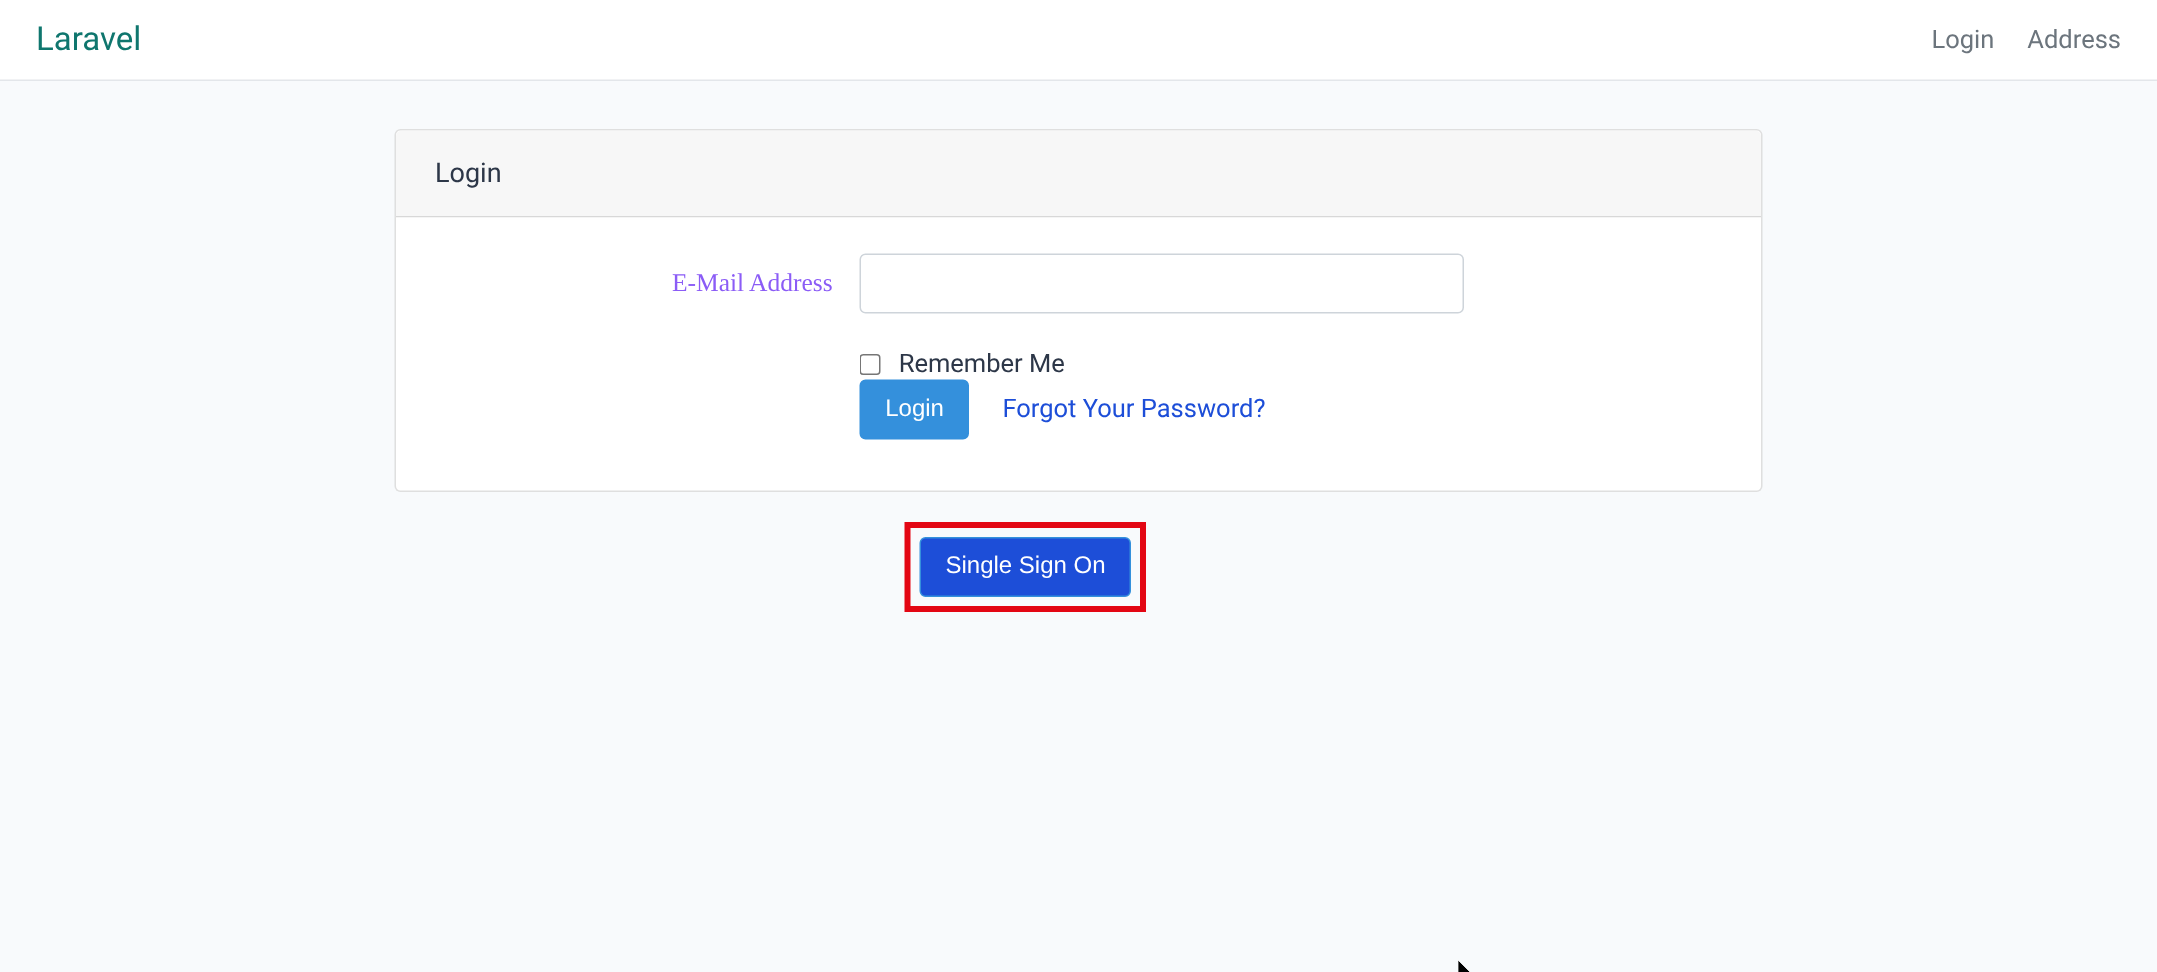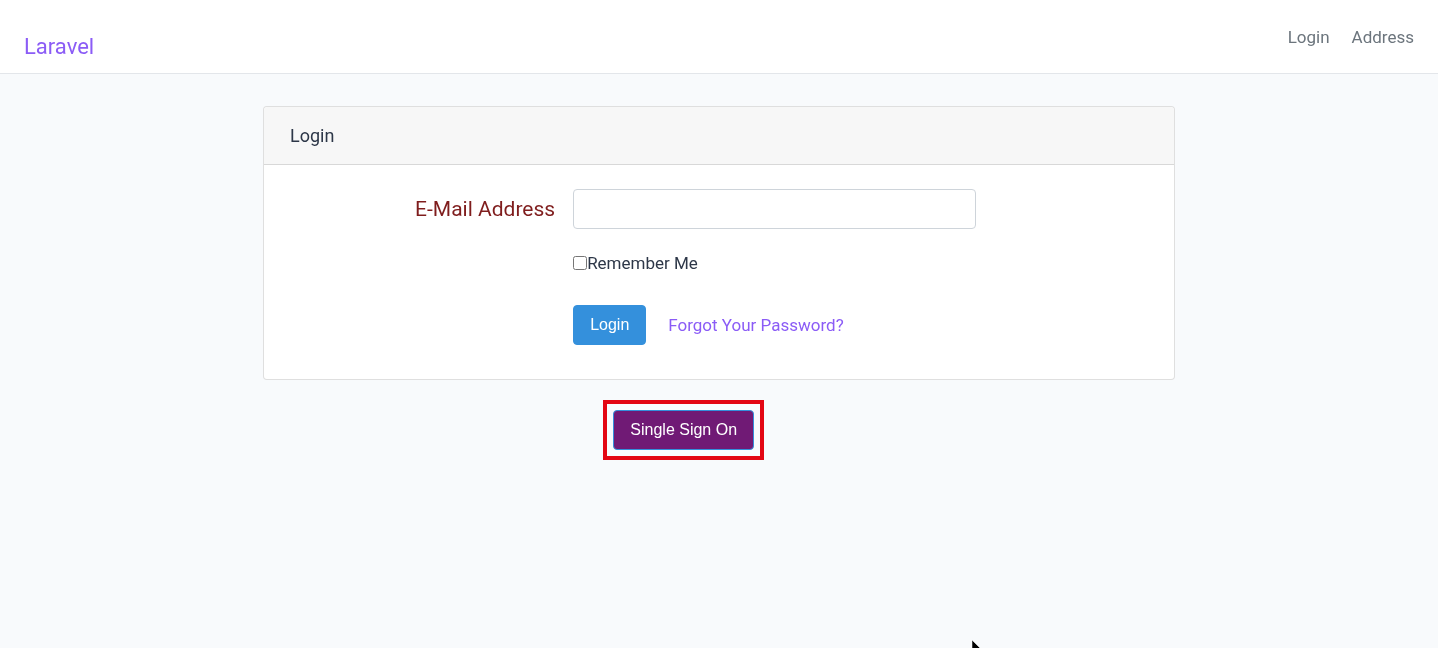--- a/index.html
+++ b/index.html
@@ -17,23 +17,22 @@
       background: #fff;
       border-bottom: 1px solid #e3e6ea;
       padding: 14px 24px;
       display: flex;
       justify-content: space-between;
       align-items: center;
     }
     .navbar-brand {
       font-size: 22px;
       font-weight: 400;
-      color: #8b5cf6;
+      color: #0f766e;
       text-decoration: none;
-      margin-top: 20px;
     }
     .navbar-nav {
       display: flex;
       gap: 22px;
     }
     .nav-link {
       color: #6c757d;
       text-decoration: none;
       font-size: 17px;
       font-weight: 400;
@@ -65,45 +64,45 @@
     }
     .form-row {
       display: flex;
       align-items: center;
       margin-bottom: 24px;
     }
     .form-label {
       width: 33%;
       text-align: right;
       padding-right: 18px;
-      font-size: 21px;
-      color: #7f1d1d;
-      font-weight: 400;
+      font-size: 17px;
+      color: #8b5cf6;
+      font-weight: 400;
+      font-family: Liberation Serif, serif;
     }
     .form-control-wrap {
       width: 47%;
     }
     .form-control {
       width: 100%;
       padding: 10px 12px;
       font-size: 16px;
       border: 1px solid #ced4da;
       border-radius: 4px;
       background: #fff;
       outline: none;
     }
     .form-offset {
       margin-left: 33%;
       width: 67%;
     }
     .checkbox-row {
       display: flex;
       align-items: center;
-      gap: 0;
-      margin-bottom: 32px;
+      gap: 12px;
     }
     .checkbox-row input[type="checkbox"] {
       width: 14px;
       height: 14px;
     }
     .checkbox-label {
       font-size: 17px;
       color: #2d3748;
     }
     .action-row {
@@ -115,36 +114,36 @@
       background: #3490dc;
       color: #fff;
       border: 1px solid #3490dc;
       padding: 10px 16px;
       font-size: 16px;
       border-radius: 4px;
       cursor: pointer;
       font-weight: 400;
     }
     .forgot-link {
-      color: #8b5cf6;
+      color: #1d4ed8;
       text-decoration: none;
       font-size: 17px;
     }
     .sso-wrapper {
       max-width: 912px;
       margin: 20px auto 0 auto;
       padding-left: calc(33% - 26px);
     }
     .sso-highlight {
       display: inline-block;
       border: 4px solid #e30613;
       padding: 6px;
     }
     .btn-sso {
-      background: #701a75;
+      background: #1d4ed8;
       color: #fff;
       border: 1px solid #3490dc;
       padding: 10px 16px;
       font-size: 16px;
       border-radius: 4px;
       cursor: pointer;
     }
     .cursor {
       position: fixed;
       left: 972px;

